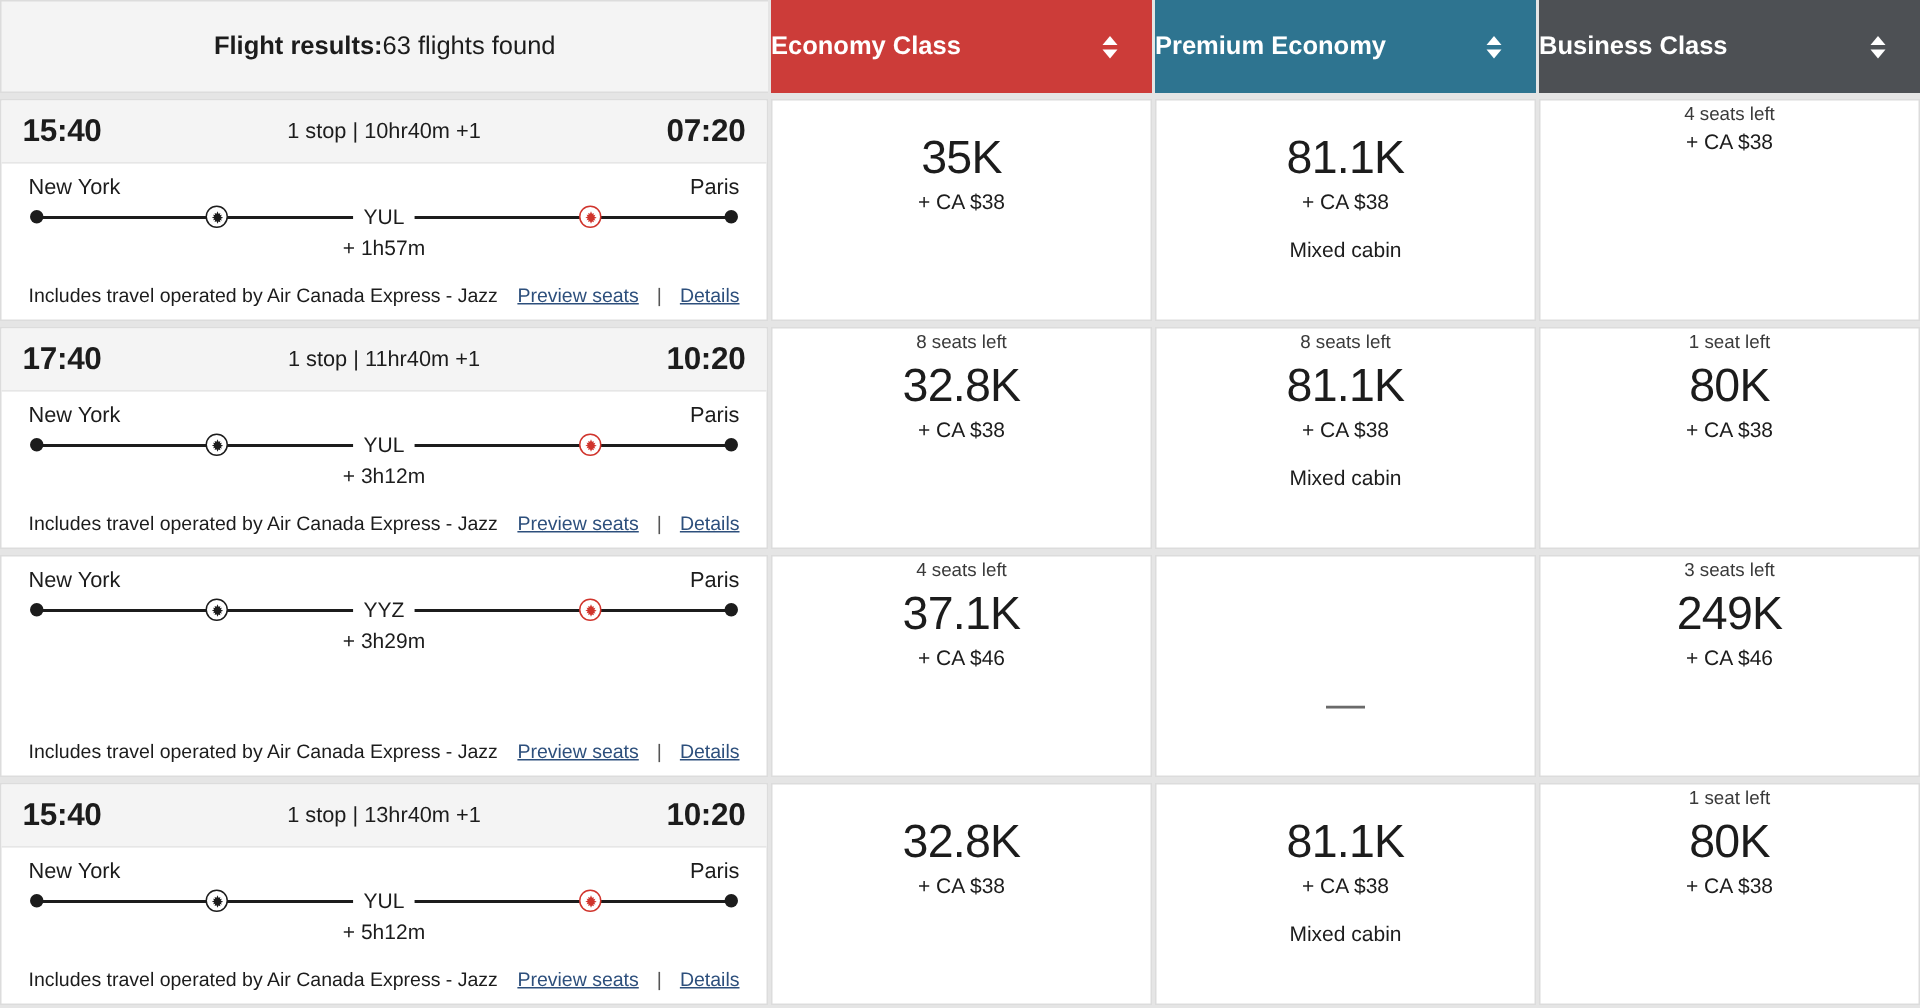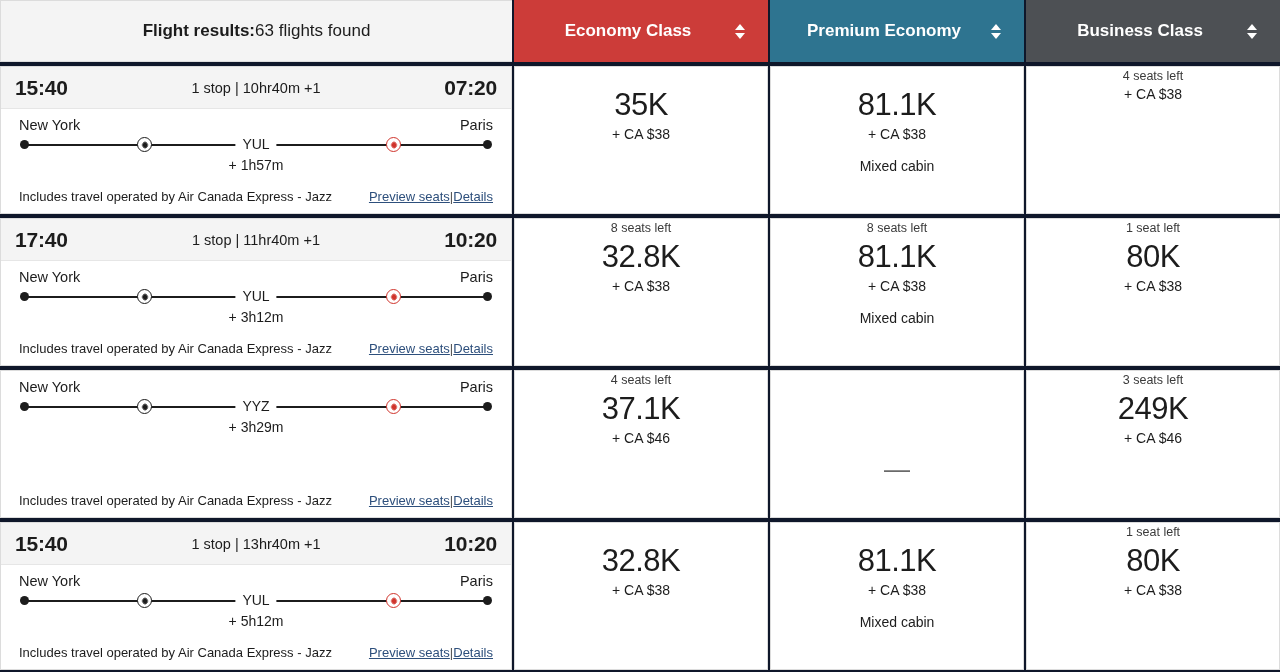--- a/index.html
+++ b/index.html
@@ -10,21 +10,21 @@
     background: #ffffff;
     font-family: "Liberation Sans", sans-serif;
     color: #1c1c1c;
     overflow: hidden;
   }
 
   .app {
     width: 1280px;
     height: 672px;
     position: relative;
-    background: #0f172a;
+    background: #e5e5e5;
   }
 
   
   .header-row {
     display: flex;
     width: 1280px;
     height: 62px;
     align-items: stretch;
   }
 
@@ -40,21 +40,20 @@
     white-space: nowrap;
   }
   .results-summary .label { font-weight: bold; color: #1c1c1c; }
   .results-summary .count { font-weight: normal; color: #1c1c1c; }
 
   .class-header {
     flex: 1 1 0;
     position: relative;
     display: flex;
     align-items: center;
-    justify-content: center;
     color: #ffffff;
     font-size: 17px;
     font-weight: bold;
     margin-left: 2px;
     cursor: pointer;
     user-select: none;
   }
   .class-header:first-of-type { margin-left: 0; }
   .class-header .ch-label { padding-right: 26px; }
 
@@ -202,21 +201,21 @@
 
   .operator-line {
     display: flex;
     align-items: center;
     padding: 0 18px;
     height: 34px;
     font-size: 13px;
     color: #1c1c1c;
   }
   .operator-text { white-space: nowrap; }
-  .row-links { margin-left: auto; display: flex; align-items: center; gap: 0; }
+  .row-links { margin-left: auto; display: flex; align-items: center; gap: 12px; }
   .row-links a {
     color: #2d4f7c;
     text-decoration: underline;
     font-size: 13px;
     cursor: pointer;
   }
   .row-links .sep { color: #555; text-decoration: none; }
 
   
   .fare-cell {

